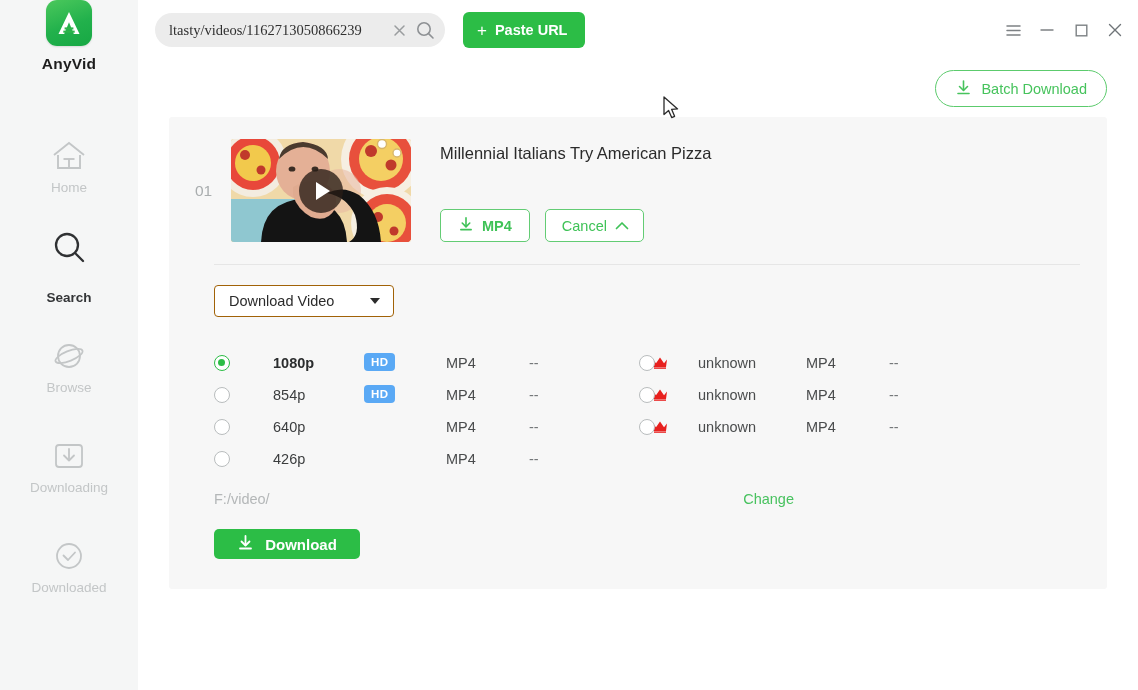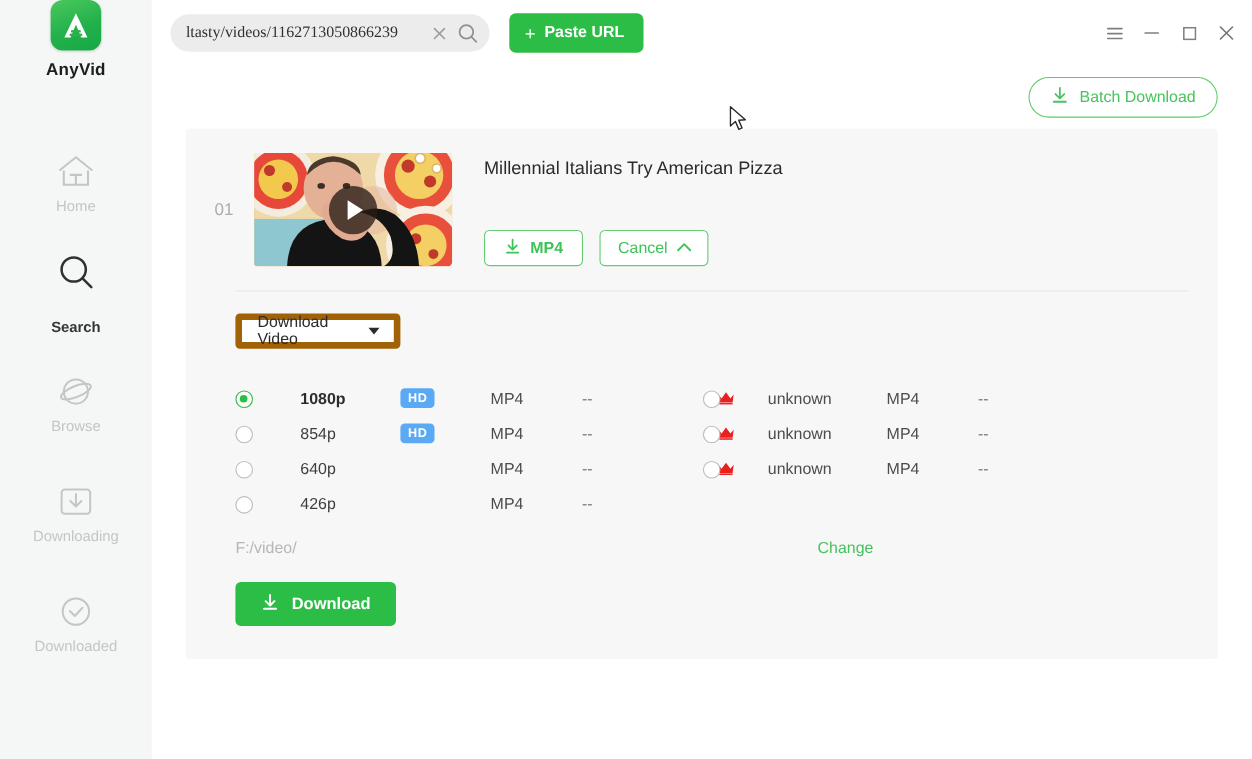--- a/index.html
+++ b/index.html
@@ -131,22 +131,22 @@
     padding: 0 17px; cursor: pointer;
     font-family: "Liberation Sans", sans-serif;
   }
   .pill-btn.cancel { font-weight: normal; padding: 0 14px 0 16px; }
 
   .divider { height: 1px; background: #e6e6e6; margin: 22px 27px 0 45px; }
 
   .card-body { padding: 20px 0 30px 45px; }
 
   .select-box {
-    width: 150px; height: 32px; background: #fff;
-    border: 6px solid #a16207; border-radius: 4px;
+    width: 180px; height: 32px; background: #fff;
+    border: 1px solid #a16207; border-radius: 4px;
     display: flex; align-items: center; justify-content: space-between;
     padding: 0 13px 0 14px; font-size: 14.5px; color: #2b2b2b; cursor: pointer;
   }
   .caret { width: 0; height: 0; border-left: 5px solid transparent;
            border-right: 5px solid transparent; border-top: 6px solid #2b2b2b; }
 
   .qual-grid { margin-top: 22px; display: flex; }
   .qual-col { display: flex; flex-direction: column; }
   .qual-col.left { width: 425px; flex: 0 0 425px; }
   .qrow {
@@ -176,21 +176,21 @@
   .qual-col.right .q-res { width: 103px; flex: 0 0 103px; color: #4a4c4d; }
   .qual-col.right .q-fmt { width: 59px; flex: 0 0 59px; }
 
   .path-row {
     margin-top: 24px; display: flex; align-items: center;
     width: 580px;
   }
   .path-text { font-size: 14.5px; color: #b4b7b8; }
   .change-link { margin-left: auto; font-size: 14.5px; color: #48c25f; cursor: pointer; }
   .download-btn {
-    margin-top: 22px; height: 40px; width: 146px; border: none;
+    margin-top: 22px; height: 30px; width: 146px; border: none;
     border-radius: 5px; background: #2cbd46; color: #fff;
     font-size: 15px; font-weight: bold; cursor: pointer;
     display: inline-flex; align-items: center; justify-content: center; gap: 11px;
     font-family: "Liberation Sans", sans-serif;
   }
 
   .cursor { position: absolute; left: 663px; top: 96px; pointer-events: none; }
 </style>
 </head>
 <body>

